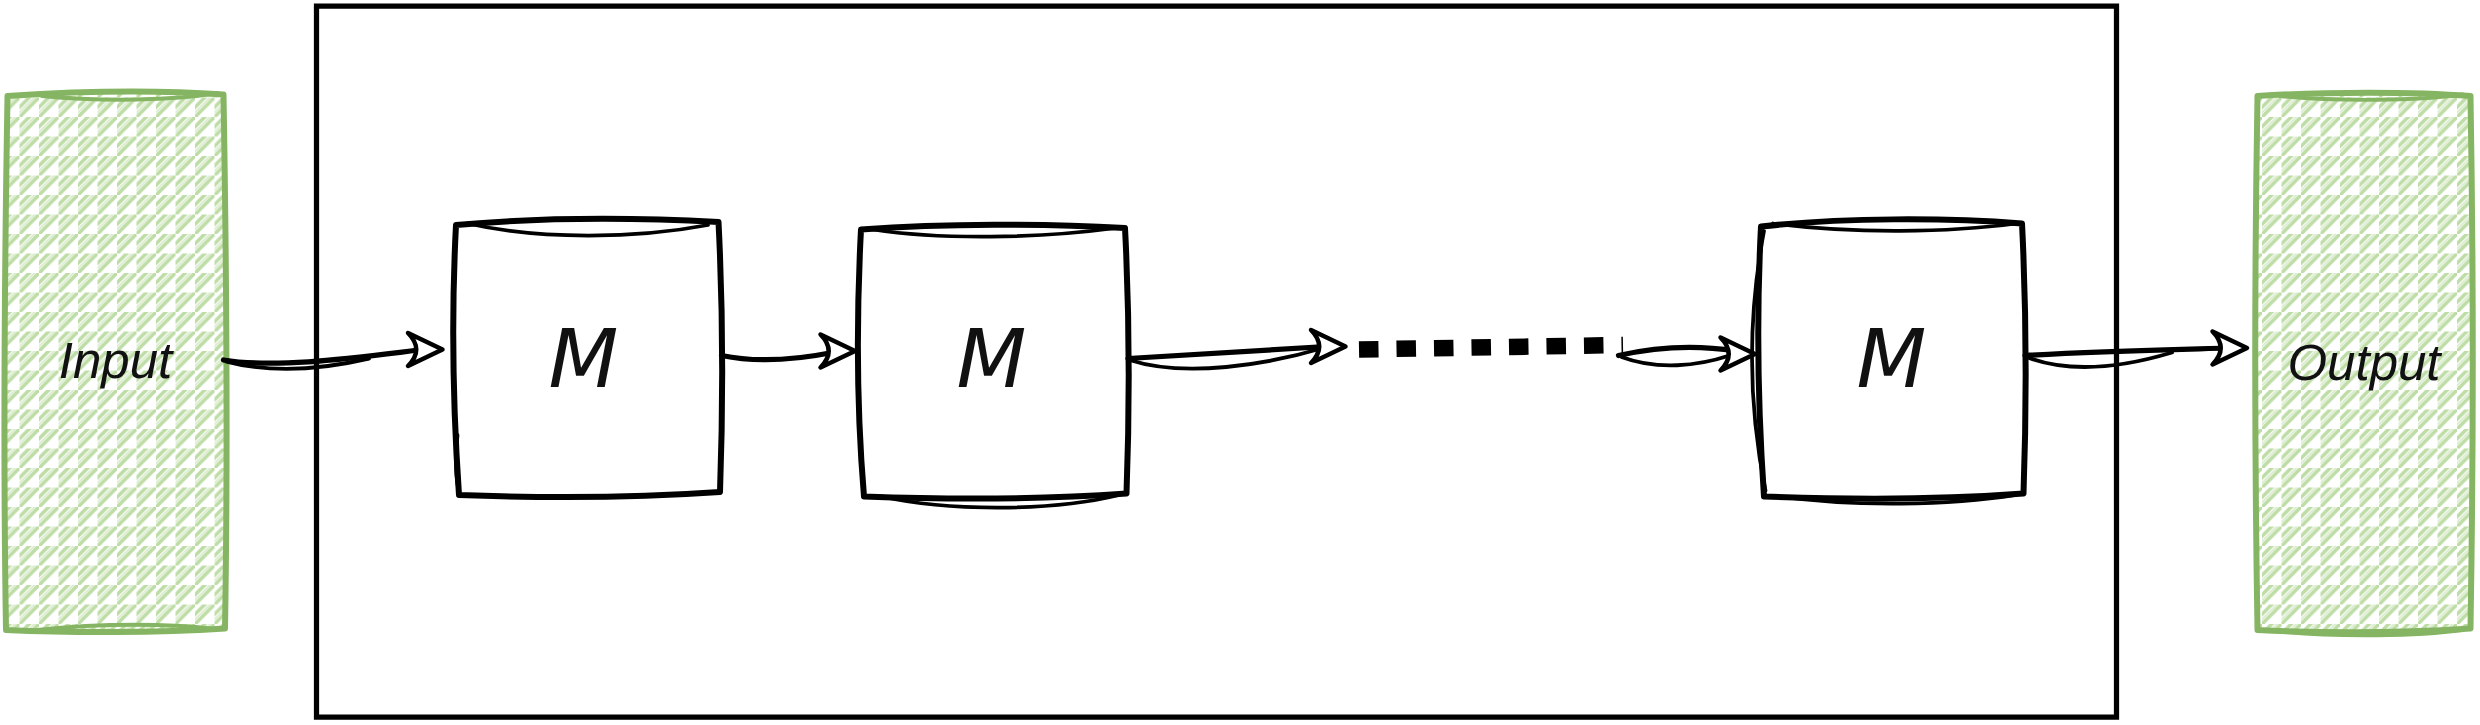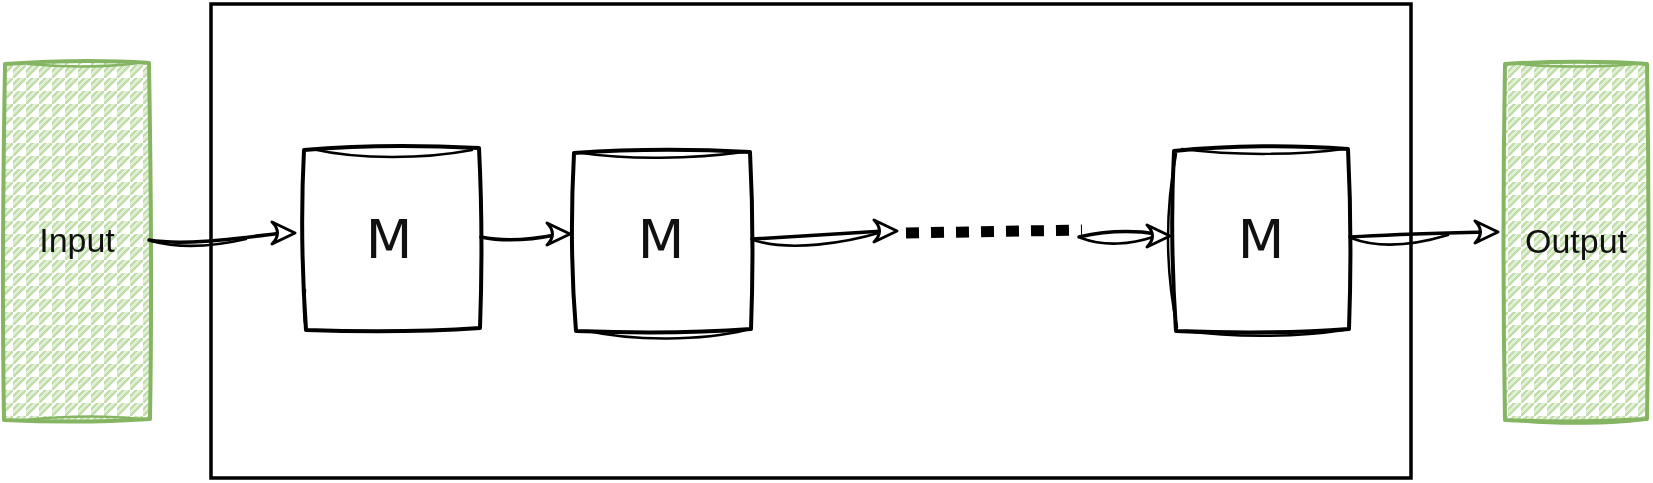--- a/index.html
+++ b/index.html
@@ -9,20 +9,21 @@
     --text:#111111;
     --background:#ffffff;
   }
   html,body{margin:0;padding:0;background:var(--background);}
   .canvas{
     position:relative;
     width:1653px;height:483px;
     background:var(--background);
     font-family:"Liberation Sans",sans-serif;
     overflow:hidden;
+    font-style:italic;
   }
   svg{display:block;width:1653px;height:483px;}
   .io-box{fill:url(#hatch);stroke:var(--io-border);stroke-width:4;stroke-linejoin:round;}
   .io-accent{fill:none;stroke:var(--io-border);stroke-width:2.6;stroke-linecap:round;}
   .hatch-bg{fill:var(--background);}
   .hatch-line{stroke:var(--io-hatch);stroke-width:2.4;}
   .hatch-line2{stroke:var(--io-hatch);stroke-width:1.3;opacity:.55;}
   .frame{fill:none;stroke:var(--line);stroke-width:3.5;}
   .mbox{fill:#ffffff;stroke:var(--line);stroke-width:4;stroke-linejoin:round;}
   .sketch{fill:none;stroke:var(--line);stroke-width:2.5;stroke-linecap:round;}

